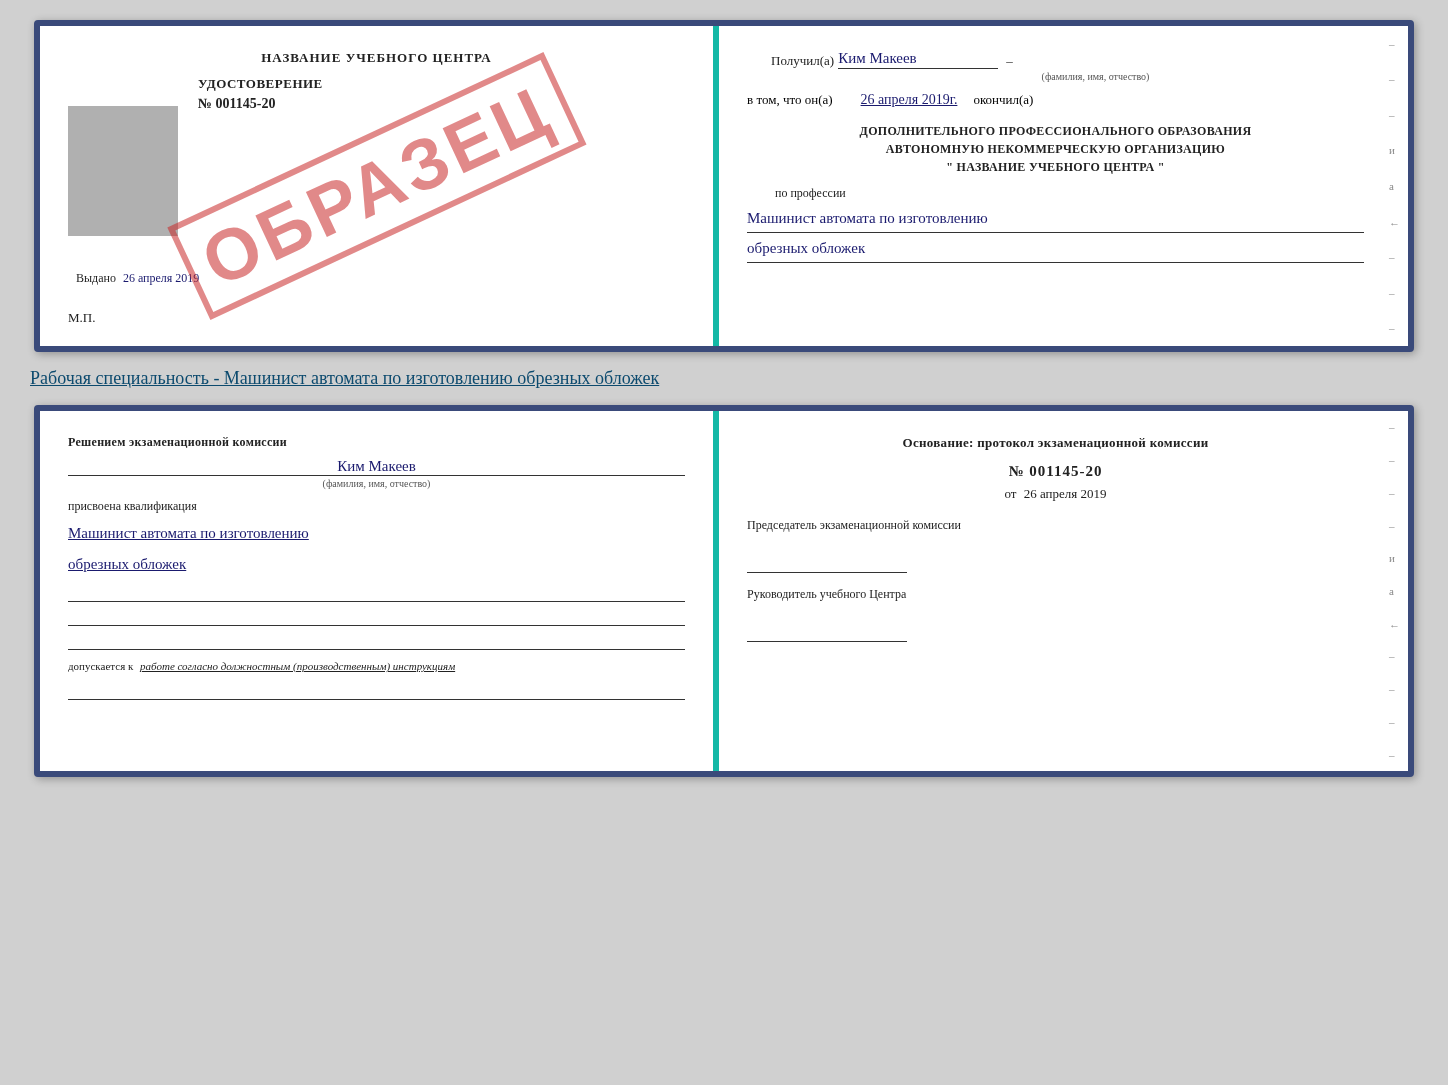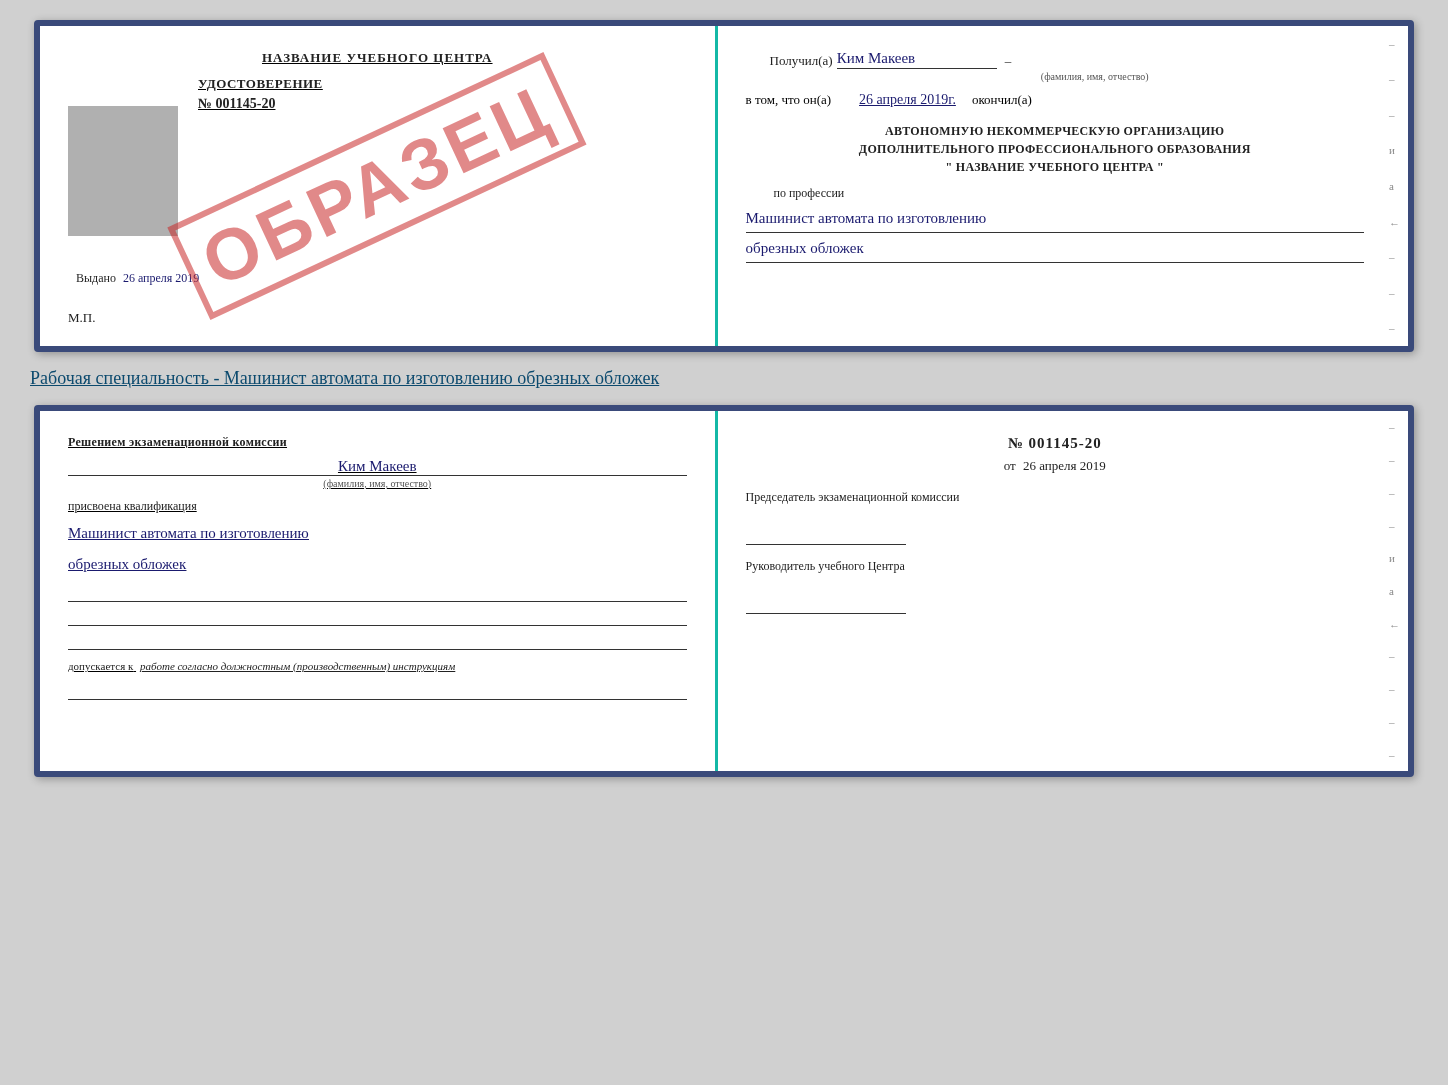--- a/index.html
+++ b/index.html
@@ -25,22 +25,21 @@
       overflow: hidden;
     }
 
     .doc-left, .doc-right {
       flex: 1;
       padding: 24px 28px;
       position: relative;
     }
 
     .doc-left {
-      border-right: 3px solid #14b8a6;
-      text-decoration: underline;
+      border-right: 6px solid #14b8a6;
     }
 
     
     .top-left-title {
       text-align: center;
       font-size: 13px;
       font-weight: bold;
       letter-spacing: 1px;
       text-transform: uppercase;
       margin-bottom: 10px;
@@ -360,22 +359,22 @@
     </div>
     <div class="field-subtitle" style="margin-left:80px; font-size:10px; color:#555;">(фамилия, имя, отчество)</div>
 
     <div class="v-tom-row" style="margin-top:10px;">
       <span style="font-size:13px;">в том, что он(а)</span>
       <span class="handwritten-date" style="font-family:'Segoe Script','Comic Sans MS',cursive; color:#1a1a6e; font-size:14px; text-decoration:underline; margin-left:20px;">26 апреля 2019г.</span>
       <span style="font-size:13px; margin-left:8px;">окончил(а)</span>
     </div>
 
     <div class="org-name-block">
+      <div>ДОПОЛНИТЕЛЬНОГО ПРОФЕССИОНАЛЬНОГО ОБРАЗОВАНИЯ</div>
       <div>АВТОНОМНУЮ НЕКОММЕРЧЕСКУЮ ОРГАНИЗАЦИЮ</div>
-      <div>ДОПОЛНИТЕЛЬНОГО ПРОФЕССИОНАЛЬНОГО ОБРАЗОВАНИЯ</div>
       <div>"  НАЗВАНИЕ УЧЕБНОГО ЦЕНТРА  "</div>
     </div>
 
     <div class="po-professii">по профессии</div>
     <span class="profession-handwritten">Машинист автомата по изготовлению</span>
     <span class="profession-handwritten" style="margin-top:2px;">обрезных обложек</span>
 
     <div class="right-margin-marks">
       <span class="margin-mark">–</span>
       <span class="margin-mark">–</span>
@@ -405,20 +404,21 @@
     <span class="underline-blank"></span>
     <span class="underline-blank"></span>
     <div class="dopuskaetsya">
       <span>допускается к</span>
       <span class="italic-underline" style="font-style:italic; text-decoration:underline; margin-left:4px;">работе согласно должностным (производственным) инструкциям</span>
     </div>
     <span class="underline-blank" style="margin-top:8px;"></span>
   </div>
 
   <div class="doc-right bottom-right" style="position:relative; min-height: 360px; padding-right: 44px;">
+    <div class="osnovanie">Основание: протокол экзаменационной комиссии</div>
     <div class="protocol-number">№  001145-20</div>
     <div class="ot-date">
       <span>от</span>
       <span style="margin-left:4px;">26 апреля 2019</span>
     </div>
 
     <div class="signatory-block">
       <div class="signatory-label">Председатель экзаменационной комиссии</div>
       <span class="signature-line"></span>
     </div>

